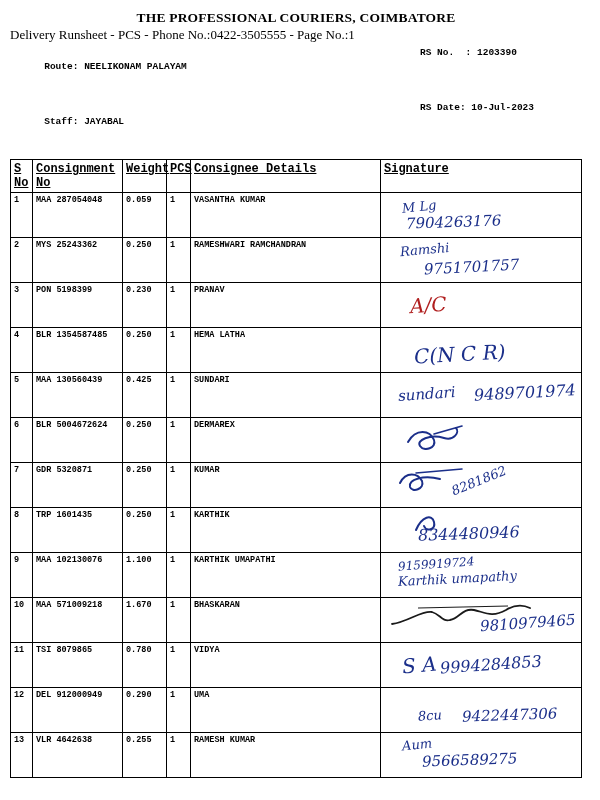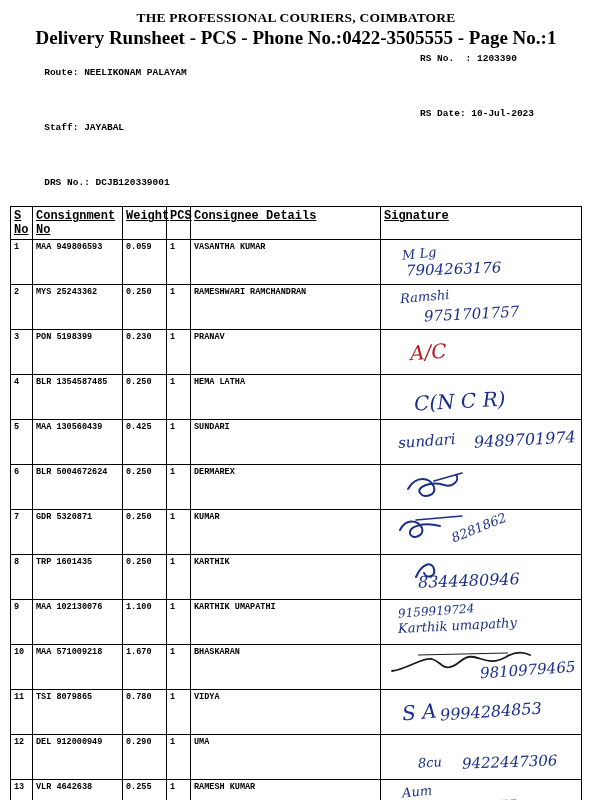--- a/index.html
+++ b/index.html
@@ -24,24 +24,24 @@
   }
   .company-title {
     text-align: center;
     font-family: "Liberation Serif", serif;
     font-weight: bold;
     font-size: 13.5px;
     letter-spacing: 0.2px;
     margin: 2px 0 1px 0;
   }
   .doc-title {
-    text-align: center;
+    text-align: left;
     font-family: "Liberation Serif", serif;
-    font-weight: bold;
-    font-size: 19px;
+    font-weight: normal;
+    font-size: 13px;
     margin: 0 0 3px 0;
   }
   .meta {
     font-family: "Liberation Mono", monospace;
     font-size: 9.5px;
     font-weight: bold;
     line-height: 1.45;
     position: relative;
     margin-bottom: 3px;
   }
@@ -122,23 +122,20 @@
   <div class="doc-title">Delivery Runsheet - PCS - Phone No.:0422-3505555 - Page No.:1</div>
 
   <div class="meta">
     <div class="meta-row">
       <span>Route: NEELIKONAM PALAYAM</span>
       <span class="meta-right">RS No.  : 1203390</span>
     </div>
     <div class="meta-row">
       <span>Staff: JAYABAL</span>
       <span class="meta-right">RS Date: 10-Jul-2023</span>
-    </div>
-    <div class="meta-row">
-      <span>DRS No.: DCJB120339001</span>
     </div>
   </div>
 
   <table class="runsheet">
     <colgroup>
       <col class="c-sno">
         <col class="c-con">
         <col class="c-wt">
         <col class="c-pcs">
         <col class="c-name">
@@ -151,21 +148,21 @@
         <th>Weight</th>
         <th>PCS</th>
         <th>Consignee Details</th>
         <th>Signature</th>
       </tr>
     </thead>
     <tbody>
 
       <tr>
         <td class="sno">1</td>
-        <td class="con">MAA 949806593</td>
+        <td class="con">MAA 287054048</td>
         <td class="wt">0.059</td>
         <td class="pcs">1</td>
         <td class="name">VASANTHA KUMAR</td>
         <td class="sig">
           <div class="sigwrap">
             <span class="sig-ink ink-blue" style="left:18px; top:4px; font-size:13px; transform:rotate(-6deg);">M Lg</span>
             <span class="sig-ink ink-blue" style="left:22px; top:18px; font-size:15px; transform:rotate(-2deg);">7904263176</span>
           </div>
         </td>
       </tr>

